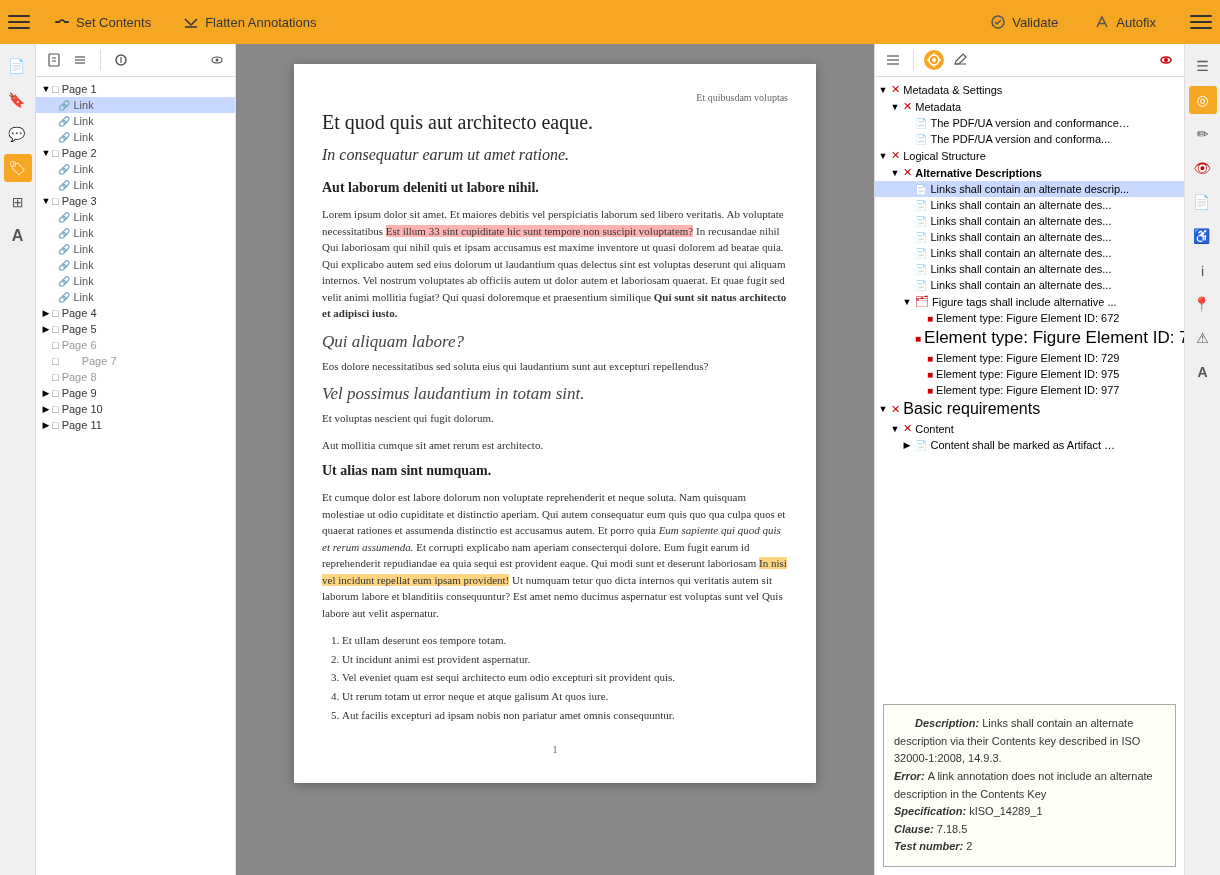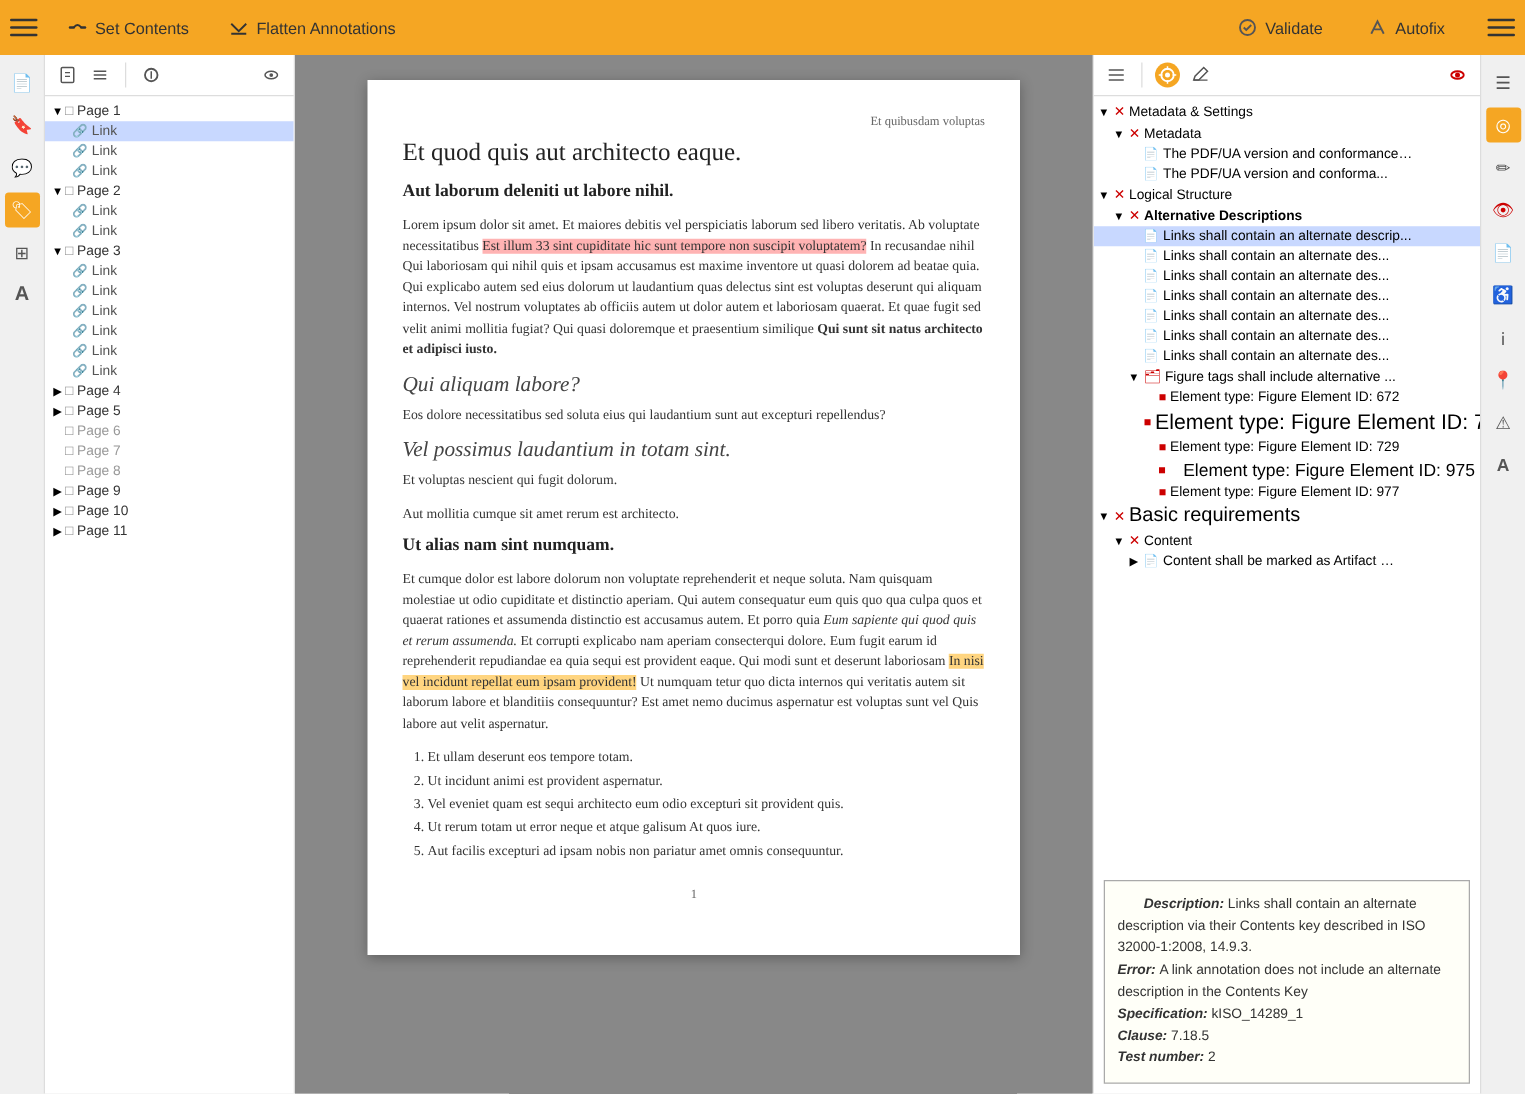--- a/index.html
+++ b/index.html
@@ -238,21 +238,21 @@
         <span class="page-label">Page 5</span>
       </div>
       <div class="tree-item" style="padding-left:4px;">
         <span class="tree-toggle"> </span>
         <span style="color:#888;margin-right:3px;font-size:11px;">□</span>
         <span class="page-label" style="color:#999;">Page 6</span>
       </div>
       <div class="tree-item" style="padding-left:4px;">
         <span class="tree-toggle"> </span>
         <span style="color:#888;margin-right:3px;font-size:11px;">□</span>
-        <span class="page-label" style="color:#999;">Page 7</span>
+        <span class="page-label" style="color:#999;margin-left:20px;">Page 7</span>
       </div>
       <div class="tree-item" style="padding-left:4px;">
         <span class="tree-toggle"> </span>
         <span style="color:#888;margin-right:3px;font-size:11px;">□</span>
         <span class="page-label" style="color:#999;">Page 8</span>
       </div>
       <div class="tree-item" style="padding-left:4px;">
         <span class="tree-toggle">▶</span>
         <span style="color:#888;margin-right:3px;font-size:11px;">□</span>
         <span class="page-label">Page 9</span>
@@ -270,20 +270,21 @@
     </div>
   </div>
 
   <div class="center-panel">
     <div class="pdf-content">
 
       <div style="position:relative;">
         <div class="pdf-page">
           <div class="pdf-header">Et quibusdam voluptas</div>
           <div class="pdf-h1">Et quod quis aut architecto eaque.</div>
+          <div class="pdf-h2">In consequatur earum ut amet ratione.</div>
           <div class="pdf-h3">Aut laborum deleniti ut labore nihil.</div>
           <div class="pdf-p">
             Lorem ipsum dolor sit amet. Et maiores debitis vel perspiciatis laborum sed libero veritatis. Ab voluptate necessitatibus <span class="highlight-red">Est illum 33 sint cupiditate hic sunt tempore non suscipit voluptatem?</span> In recusandae nihil Qui laboriosam qui nihil quis et ipsam accusamus est maxime inventore ut quasi dolorem ad beatae quia. Qui explicabo autem sed eius dolorum ut laudantium quas delectus sint est voluptas deserunt qui aliquam internos. Vel nostrum voluptates ab officiis autem ut dolor autem et laboriosam quaerat. Et quae fugit sed velit animi mollitia fugiat? Qui quasi doloremque et praesentium similique <strong>Qui sunt sit natus architecto et adipisci iusto.</strong>
           </div>
           <div class="pdf-italic">Qui aliquam labore?</div>
           <div class="pdf-p">Eos dolore necessitatibus sed soluta eius qui laudantium sunt aut excepturi repellendus?</div>
           <div class="pdf-italic">Vel possimus laudantium in totam sint.</div>
           <div class="pdf-p">Et voluptas nescient qui fugit dolorum.</div>
           <div class="pdf-p">Aut mollitia cumque sit amet rerum est architecto.</div>
           <div class="pdf-h3">Ut alias nam sint numquam.</div>
@@ -425,21 +426,21 @@
         <span style="font-size:17px;">Element type: Figure Element ID:  720</span>
       </div>
       <div class="r-tree-item" style="padding-left:38px;">
         <span class="r-tree-toggle"> </span>
         <span style="color:#c00;margin-right:3px;font-size:10px;">■</span>
         <span style="font-size:11px;">Element type: Figure Element ID:  729</span>
       </div>
       <div class="r-tree-item" style="padding-left:38px;">
         <span class="r-tree-toggle"> </span>
         <span style="color:#c00;margin-right:3px;font-size:10px;">■</span>
-        <span style="font-size:14px;margin-left:11px;">Element type: Figure Element ID:  975</span>
+        <span style="font-size:11px;">Element type: Figure Element ID:  975</span>
       </div>
       <div class="r-tree-item" style="padding-left:38px;">
         <span class="r-tree-toggle"> </span>
         <span style="color:#c00;margin-right:3px;font-size:10px;">■</span>
         <span style="font-size:11px;">Element type: Figure Element ID:  977</span>
       </div>
 
       <div class="r-tree-item" style="padding-left:2px;">
         <span class="r-tree-toggle">▼</span>
         <span class="r-error-icon">✕</span>

